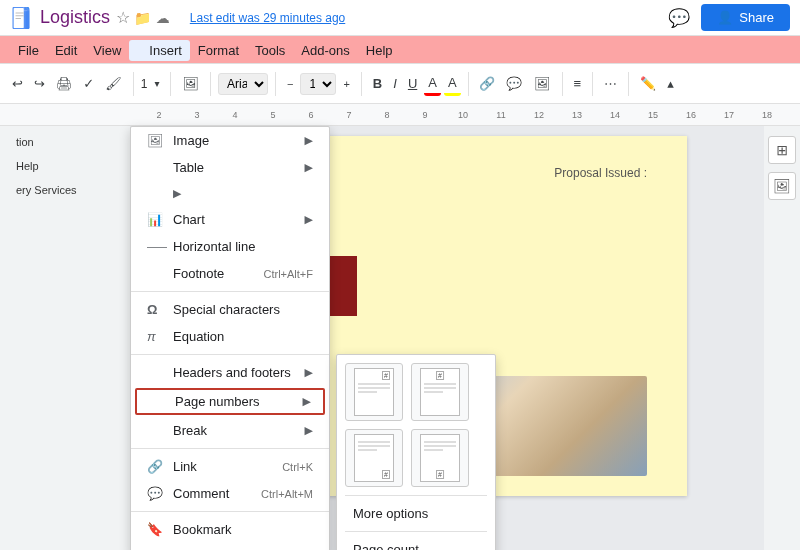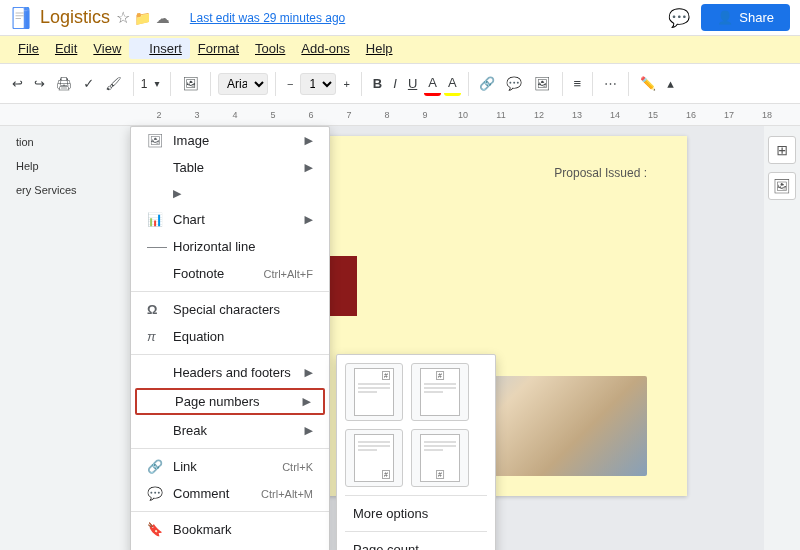--- a/index.html
+++ b/index.html
@@ -23,21 +23,21 @@
       border-bottom: 1px solid #e0e0e0;
     }
     #doc-icon {
       width: 22px;
       height: 28px;
       margin-right: 8px;
       flex-shrink: 0;
     }
     #title-text {
       font-size: 18px;
-      color: #a16207;
+      color: #701a75;
       margin-right: 6px;
     }
     #last-edit {
       margin-left: 20px;
       font-size: 12px;
       color: #1a73e8;
       text-decoration: underline;
       flex: 1;
     }
     #share-btn {
@@ -49,26 +49,25 @@
       font-size: 13px;
       cursor: pointer;
       display: flex;
       align-items: center;
       gap: 6px;
     }
 
     
     #menu-bar {
       display: flex;
-      align-items: flex-start;
-      background: #fef9c3;
+      align-items: flex-end;
+      background: #fca5a5;
       padding: 2px 10px;
       height: 28px;
       border-bottom: 1px solid #e0e0e0;
-      text-decoration: underline;
     }
     .menu-item {
       padding: 3px 8px;
       font-size: 13px;
       color: #202124;
       cursor: pointer;
       border-radius: 3px;
     }
     .menu-item:hover, .menu-item.active {
       background: #e8f0fe;

